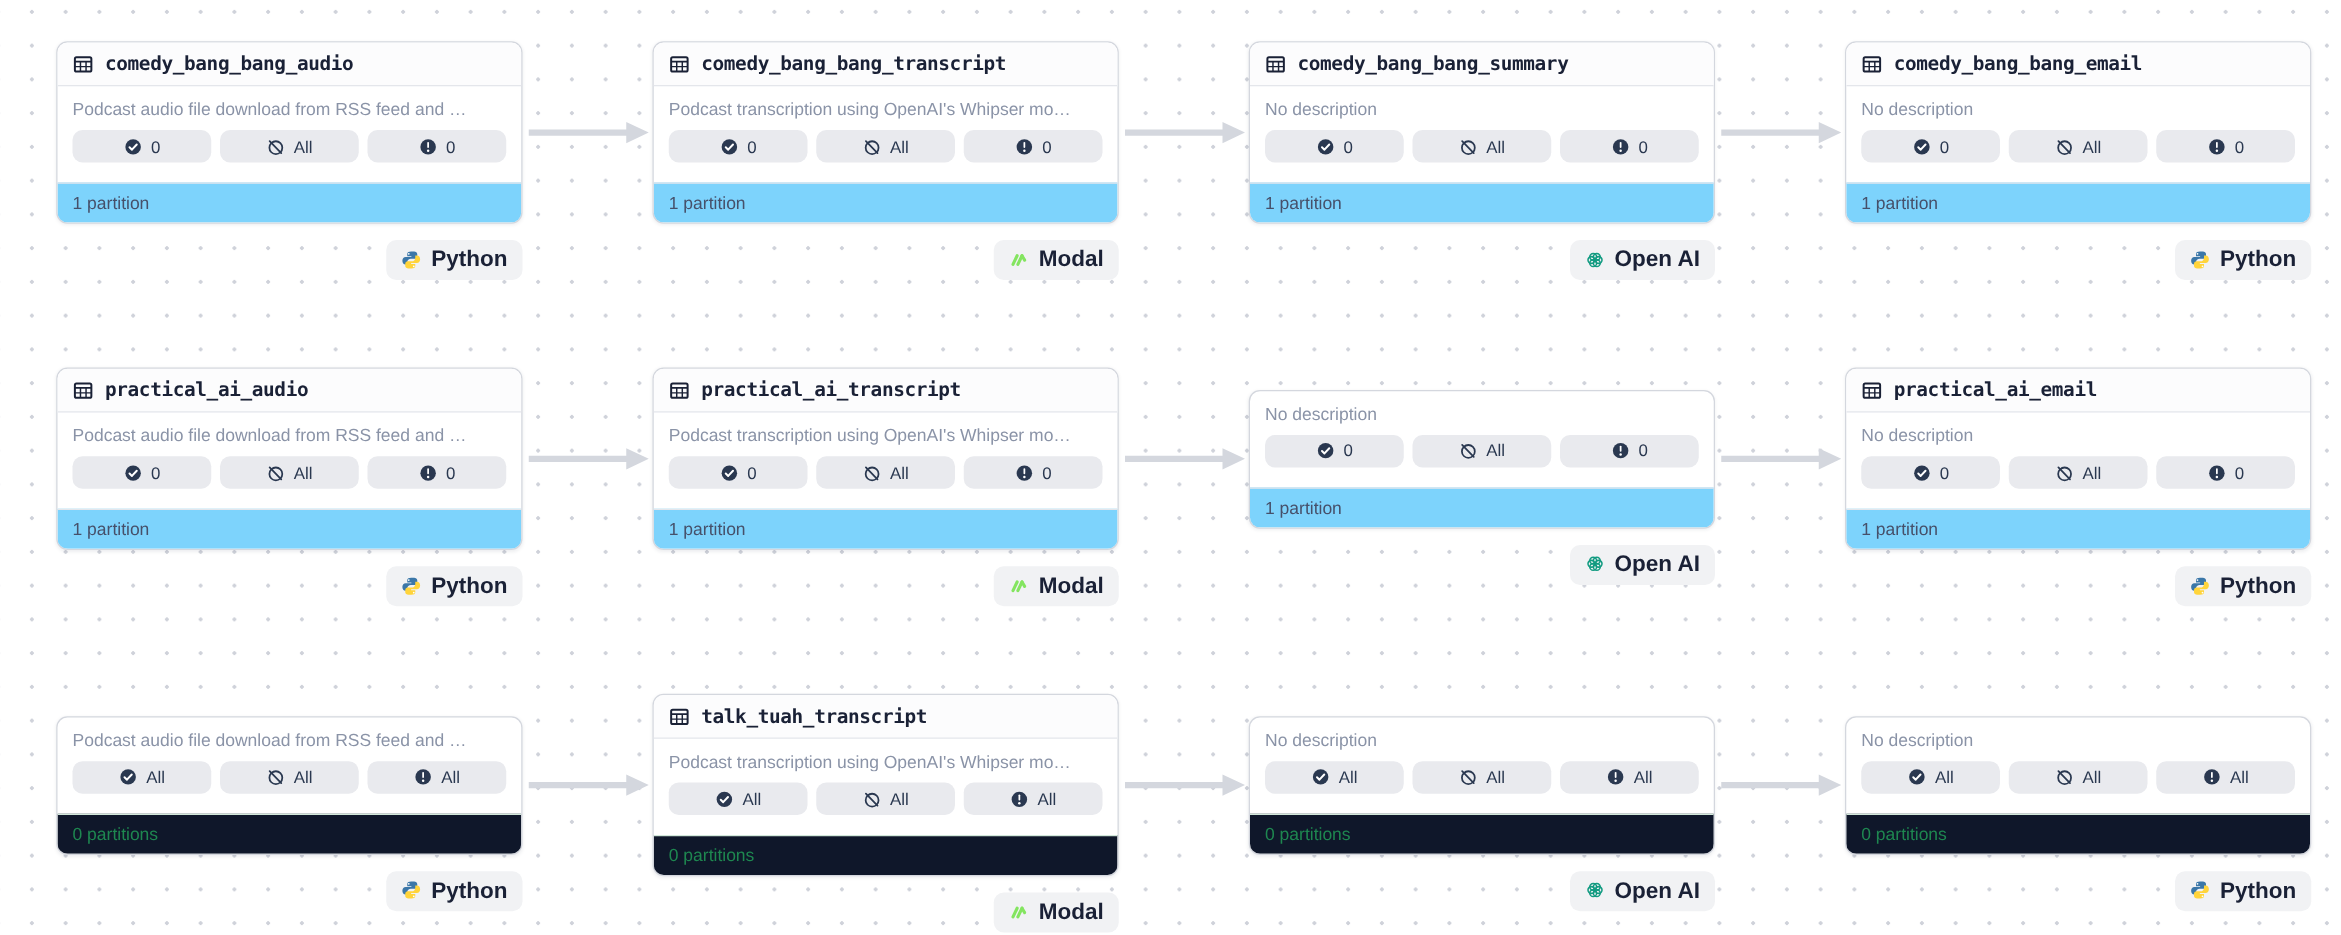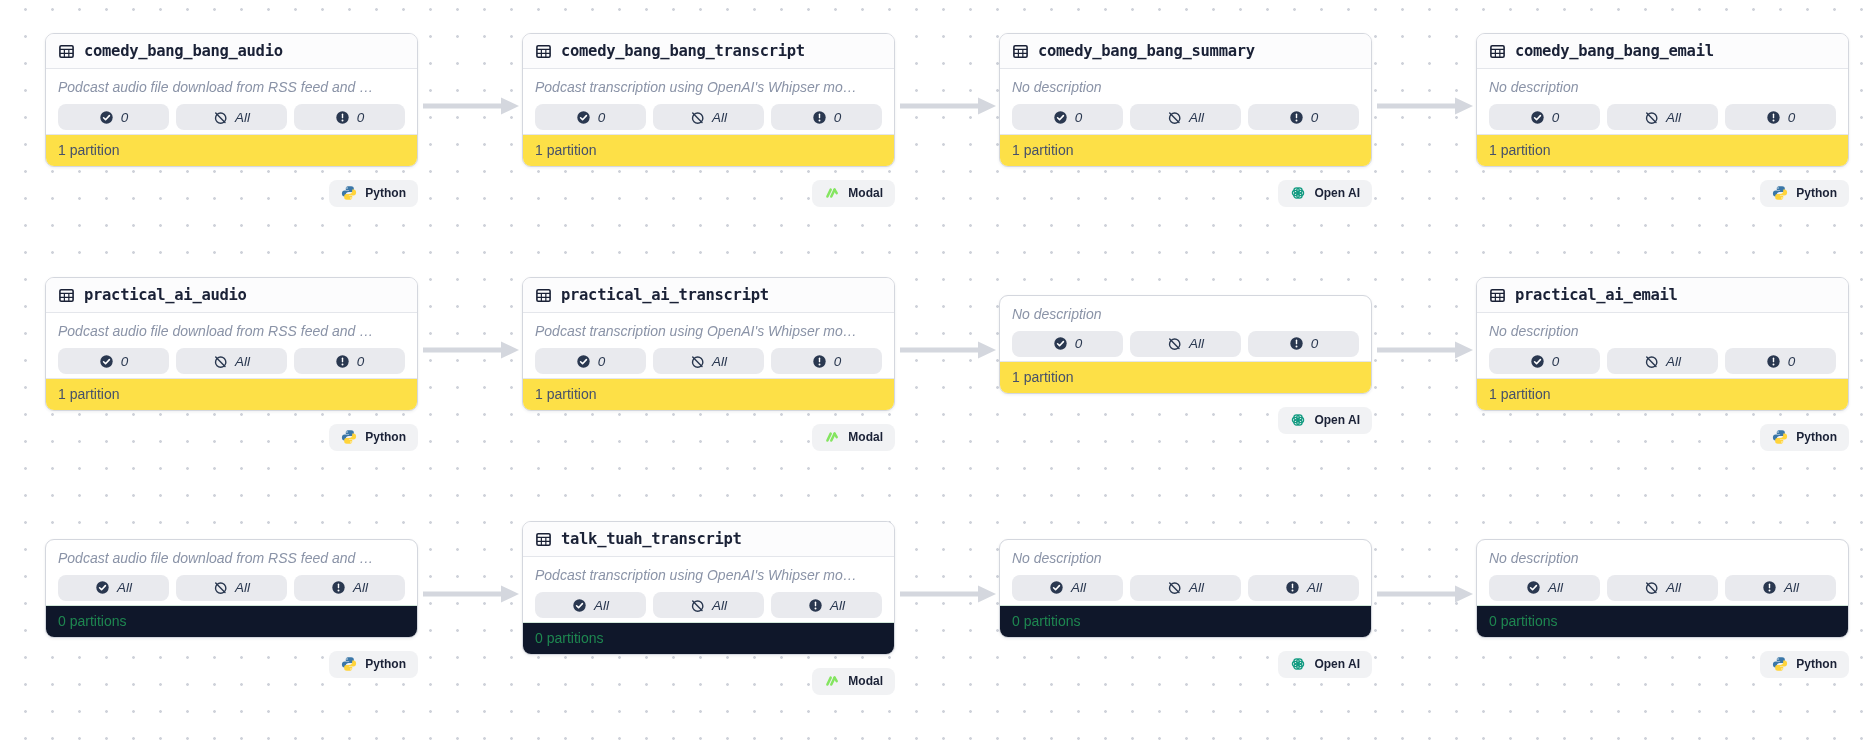--- a/index.html
+++ b/index.html
@@ -25,41 +25,41 @@
   }
   .card-header{
     display:flex;align-items:center;gap:9px;
     padding:8px 12px;background:#FCFCFD;border-bottom:1px solid #E4E6EB;
   }
   .card-title{
     font-family:"DejaVu Sans Mono","Liberation Mono",monospace;
     font-size:15.5px;font-weight:700;color:#1A2136;white-space:nowrap;
     letter-spacing:-.3px;
   }
-  .card-body{padding:10px 12px 4px;font-style:italic;}
+  .card-body{padding:10px 12px 16px;}
   .card-desc{
     font-size:14px;color:#8A93A7;margin:0 0 9px;line-height:16px;
     white-space:nowrap;overflow:hidden;
   }
   .pill-row{display:flex;gap:7px;}
   .pill{
     flex:1;height:26px;background:#E9EAEE;border-radius:8px;
     display:flex;align-items:center;justify-content:center;gap:7px;
     font-size:13.5px;color:#2A3850;
   }
   .card-footer{
-    padding:7px 12px 8px;font-size:14px;background:#fde047;color:#46506A;
+    padding:7px 12px 8px;font-size:14px;background:#7dd3fc;color:#46506A;
     border-top:1px solid #E4E6EB;
   }
   .card-footer.success{background:#0f172a;color:#1E8750;border-top-color:#D2E8DA;}
   .tag-row{display:flex;justify-content:flex-end;margin-top:13px;}
   .tag{
     display:flex;align-items:center;gap:8px;background:#F1F2F4;
     border-radius:8px;padding:5px 12px 6px;
-    font-size:12px;font-weight:700;color:#1A2136;
+    font-size:18px;font-weight:700;color:#1A2136;
   }
   .tag .glyph{display:none;line-height:0;}
   .tag[data-icon="python"] .glyph.python{display:inline-flex;}
   .tag[data-icon="modal"]  .glyph.modal{display:inline-flex;}
   .tag[data-icon="openai"] .glyph.openai{display:inline-flex;}
   .hicon{line-height:0;display:inline-flex;}
 </style>
 </head>
 <body>
 

